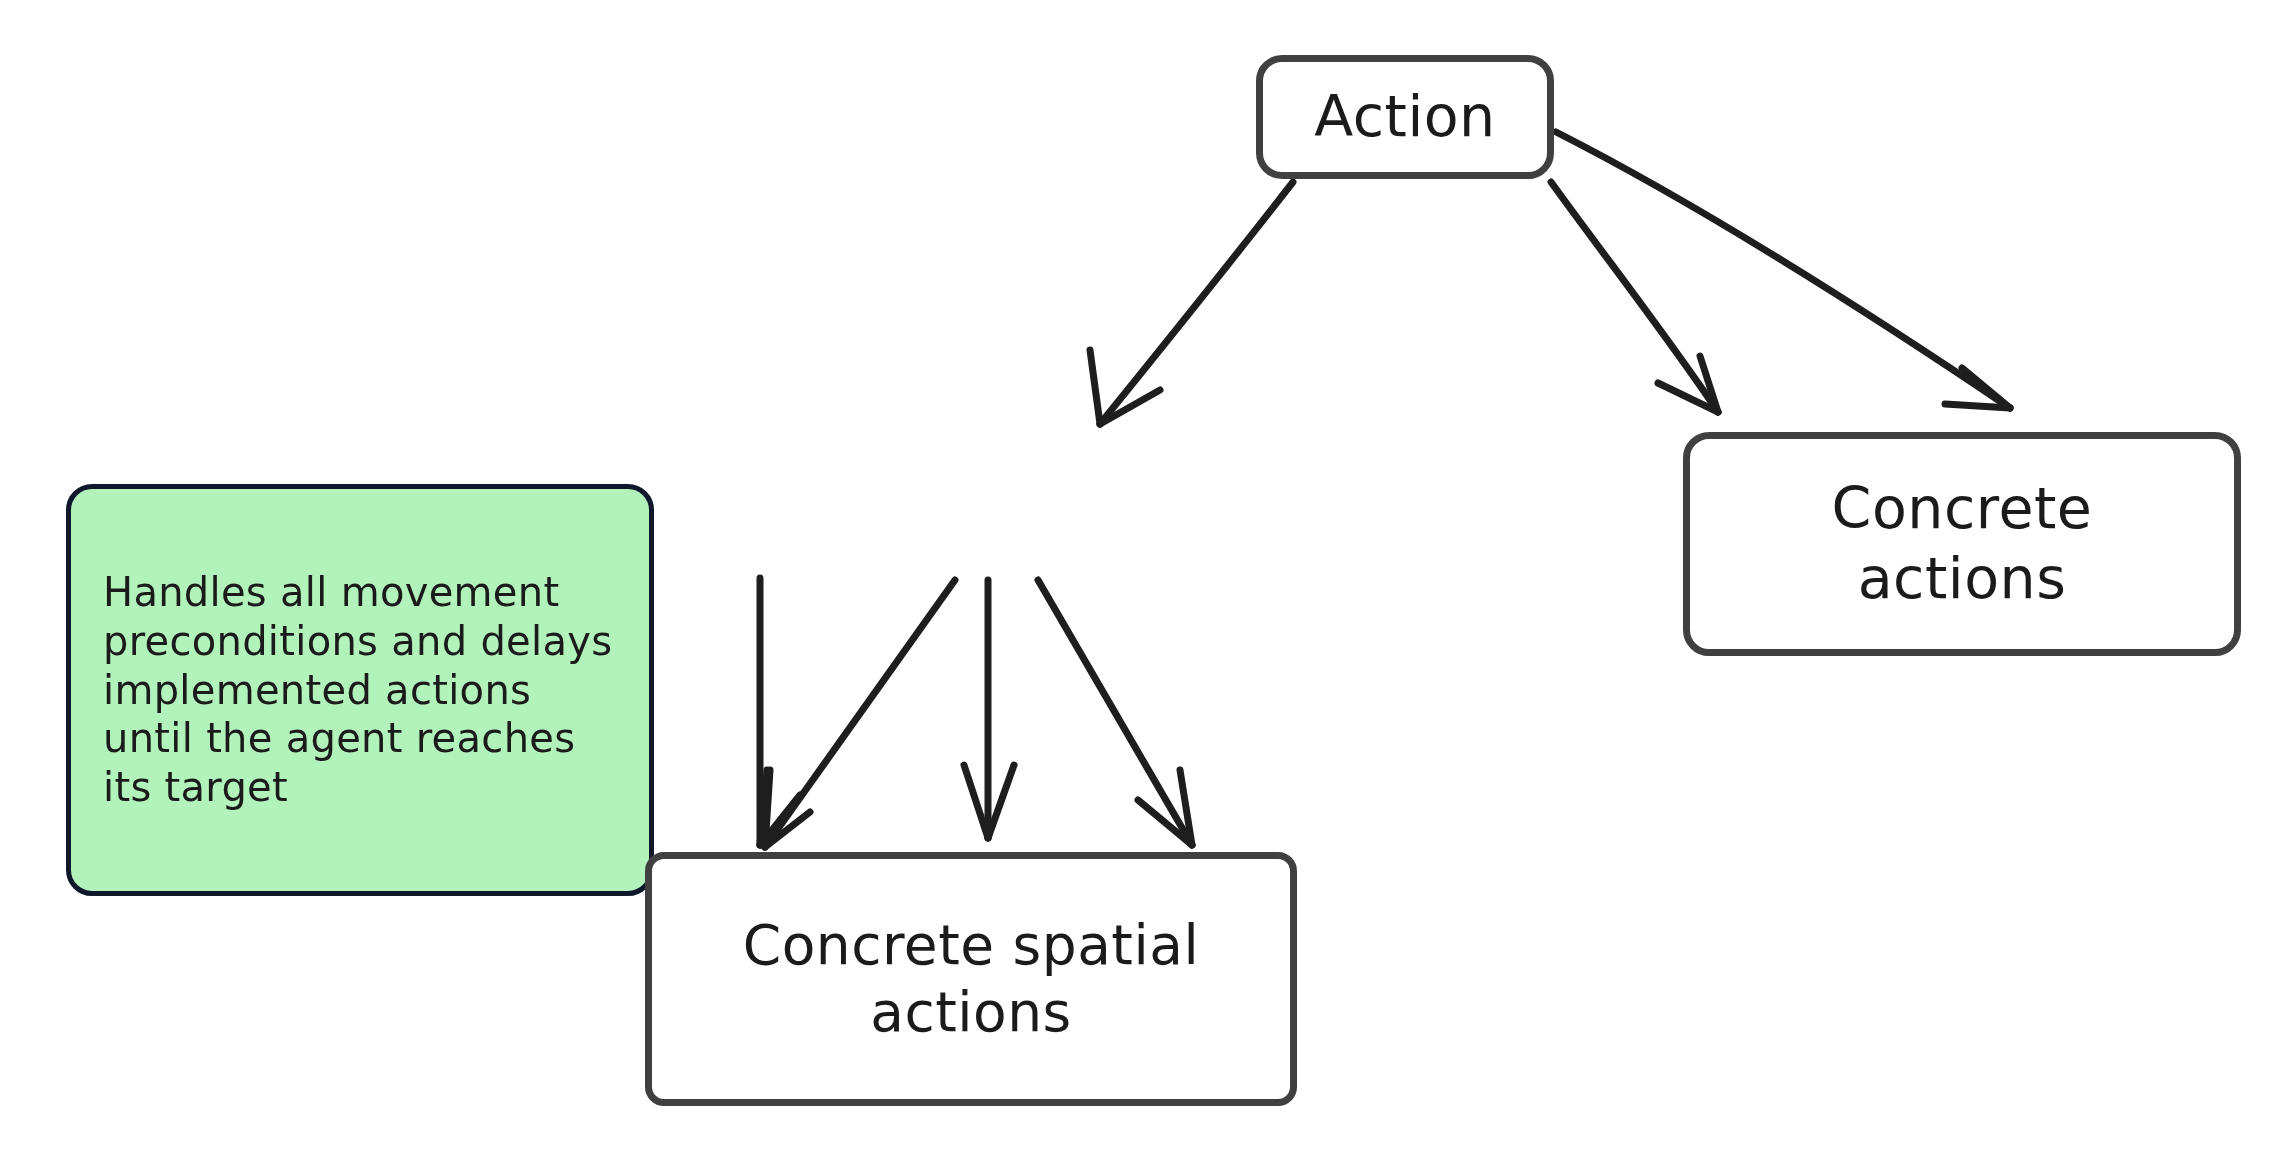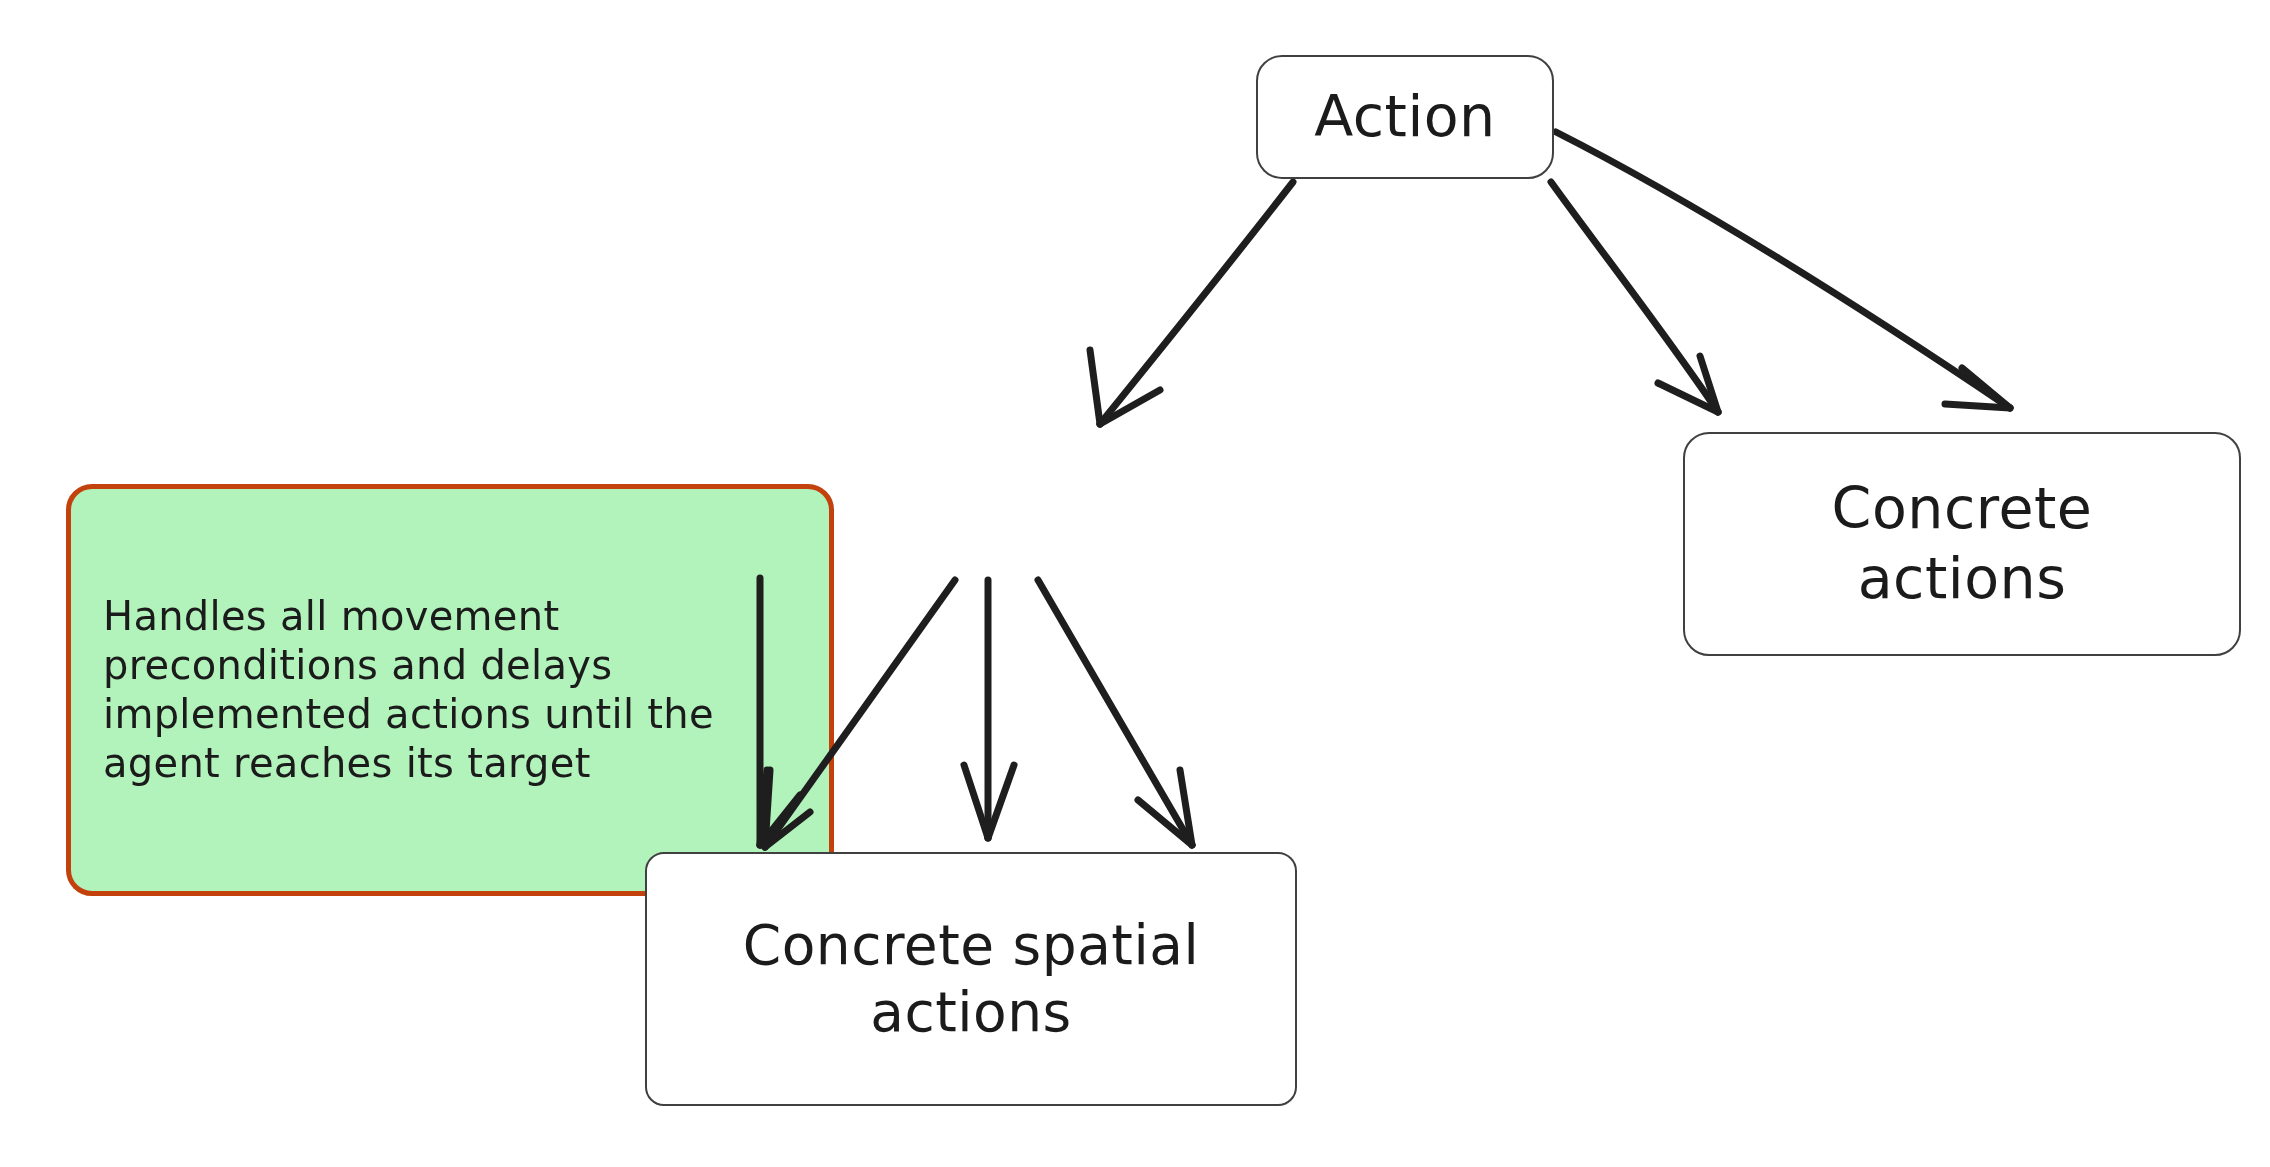--- a/index.html
+++ b/index.html
@@ -30,21 +30,21 @@
     width: 2270px;
     height: 1167px;
     z-index: 3;
     pointer-events: none;
   }
 
   .node {
     position: absolute;
     box-sizing: border-box;
     background: #ffffff;
-    border: 2px solid #404040;
+    border: 7px solid #404040;
     border-radius: 26px;
     display: flex;
     align-items: center;
     justify-content: center;
     text-align: center;
     color: #1b1b1b;
     font-family: "DejaVu Sans", sans-serif;
     line-height: 1.22;
     letter-spacing: 0.5px;
     z-index: 4;
@@ -87,25 +87,25 @@
     width: 558px;
     height: 224px;
     font-size: 57px;
   }
 
   
   #note-spatial-action {
     position: absolute;
     left: 66px;
     top: 484px;
-    width: 768px;
+    width: 588px;
     height: 412px;
     box-sizing: border-box;
     background: #b2f2bb;
-    border: 5px solid #c2410c;
+    border: 5px solid #0f172a;
     border-radius: 26px;
     z-index: 2;
     display: flex;
     align-items: center;
     color: #1b1b1b;
     font-family: "DejaVu Sans", sans-serif;
   }
 
   #note-spatial-action .note-text {
     display: block;

